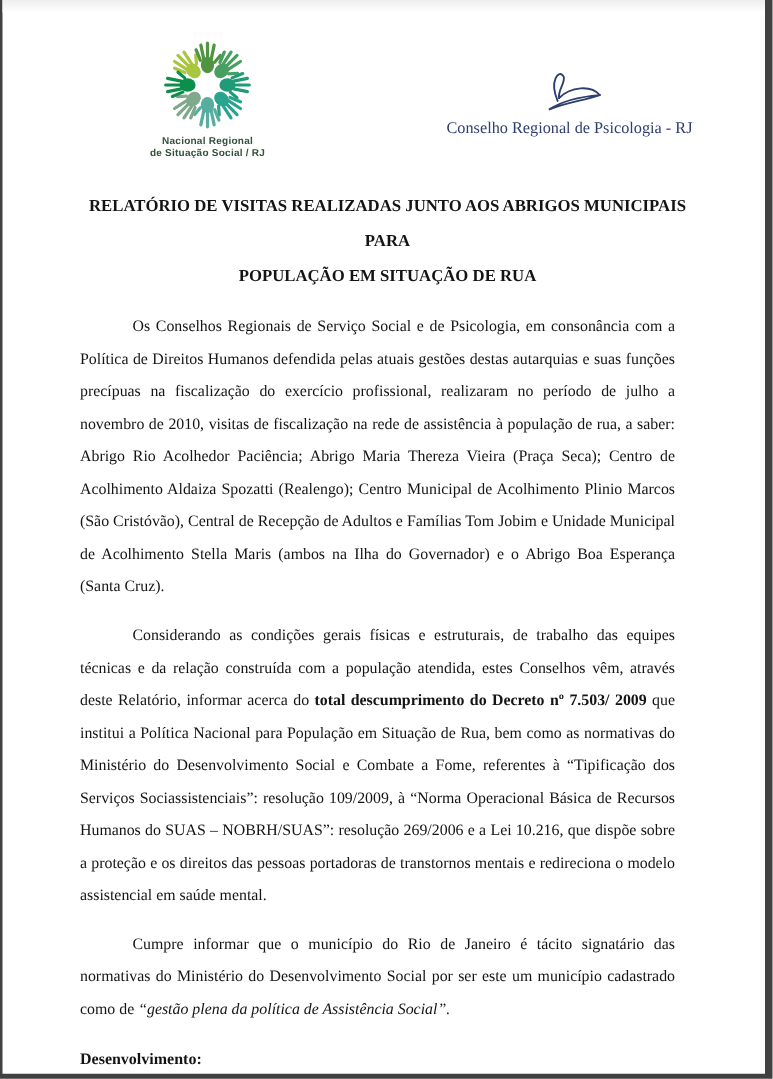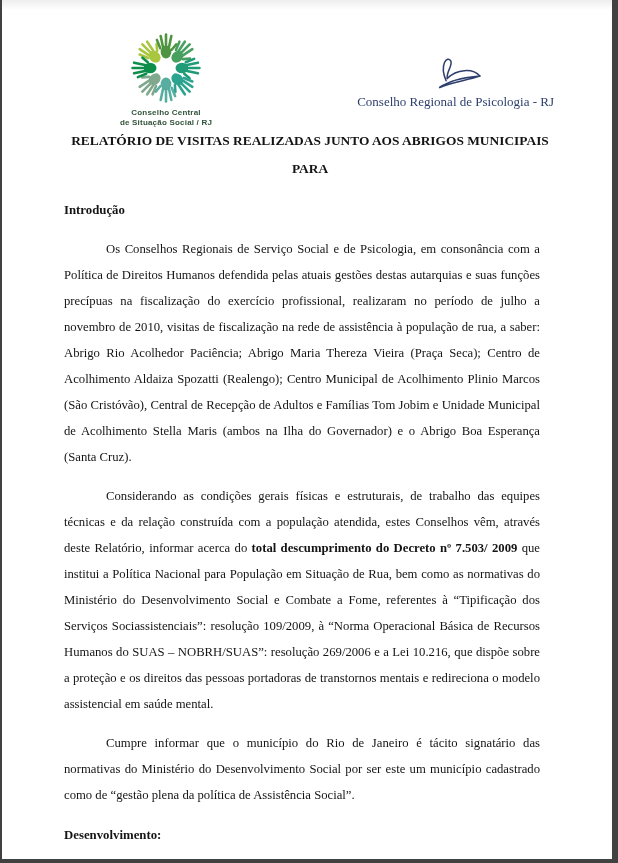--- a/index.html
+++ b/index.html
@@ -32,33 +32,34 @@
   .crss-caption {
     font-family:"Liberation Sans", sans-serif;
     font-weight:bold; font-size:8px; line-height:9.5px;
     color:#315239; letter-spacing:0.2px;
   }
   .crp-logo { text-align:center; margin-top:16px; padding-right:2px; }
   .bird-svg { width:64px; height:52px; display:block; margin:0 auto -4px auto; }
   .crp-caption { font-size:13px; color:#2e3f6e; }
   
   .doc-title {
+    margin-top:24px;
     text-align:center; font-weight:bold;
     font-size:13.4px; line-height:28px;
   }
   
   .heading { font-weight:bold; font-size:12.8px; line-height:26px; margin:14px 0 0 0; }
   .para {
     font-size:12.7px; line-height:26px;
     text-align:justify; text-indent:42px;
     margin:13px 16px 0 0;
   }
   .b  { font-weight:normal; }
   .bi { font-weight:bold; }
-  .i  { }
+  .i  { font-style:italic; }
 </style>
 </head>
 <body>
 
 <div class="page">
   <div class="content">
 
     <div class="logos">
 
       <div class="crss-logo">
@@ -78,43 +79,43 @@
           <use href="#hand" transform="rotate(-45)" color="#a8c63e"></use>
           <use href="#hand" transform="rotate(0)" color="#4f9440"></use>
           <use href="#hand" transform="rotate(45)" color="#47a05f"></use>
           <use href="#hand" transform="rotate(90)" color="#1f9c77"></use>
           <use href="#hand" transform="rotate(135)" color="#2aa38f"></use>
           <use href="#hand" transform="rotate(180)" color="#57ad9f"></use>
           <use href="#hand" transform="rotate(225)" color="#7fa88d"></use>
           <use href="#hand" transform="rotate(270)" color="#0c8f4b"></use>
         </svg>
         <div class="crss-caption">
-          <div>Conselho Central</div>
+          <div>Nacional Regional</div>
           <div>de Situação Social / RJ</div>
         </div>
       </div>
 
       <div class="crp-logo">
         <svg class="bird-svg" viewBox="0 0 110 70">
           <g stroke="#2e3f6e" stroke-width="2.6" fill="none" stroke-linecap="round">
             <path d="M38,50 C26,22 40,6 46,16 C50,24 38,34 40,46"></path>
             <path d="M40,46 C56,30 84,28 96,42"></path>
             <path d="M96,42 C72,50 50,52 26,62 C44,50 70,44 96,42"></path>
           </g>
         </svg>
         <div class="crp-caption">Conselho Regional de Psicologia - RJ</div>
       </div>
 
     </div>
 
     <div class="doc-title">
       <div>RELATÓRIO DE VISITAS REALIZADAS JUNTO AOS ABRIGOS MUNICIPAIS PARA</div>
+      <div>POPULAÇÃO EM SITUAÇÃO DE RUA</div>
     </div>
 
-    <div class="heading">Introdução</div>
 
     <p class="para">Os Conselhos Regionais de Serviço Social e de Psicologia, em consonância com a Política de Direitos Humanos defendida pelas atuais gestões destas autarquias e suas funções precípuas na fiscalização do exercício profissional, realizaram no período de julho a novembro de 2010, visitas de fiscalização na rede de assistência à população de rua, a saber: Abrigo Rio Acolhedor Paciência; Abrigo Maria Thereza Vieira (Praça Seca); Centro de Acolhimento Aldaiza Spozatti (Realengo); Centro Municipal de Acolhimento Plinio Marcos (São Cristóvão), Central de Recepção de Adultos e Famílias Tom Jobim e Unidade Municipal de Acolhimento Stella Maris (ambos na Ilha do Governador) e o Abrigo Boa Esperança (Santa Cruz).</p>
 
     <p class="para"><span>Considerando as condições gerais físicas e estruturais, de trabalho das equipes técnicas e da relação construída com a população atendida, estes Conselhos vêm, através deste Relatório, informar acerca do </span><span class="bi">total descumprimento do Decreto nº 7.503/ 2009</span><span> que institui a Política Nacional para População em Situação de Rua, bem como as normativas do Ministério do Desenvolvimento Social e Combate a Fome, referentes à “Tipificação dos Serviços Sociassistenciais”: </span><span class="b">resolução 109/2009,</span><span> à “Norma Operacional Básica de Recursos Humanos do SUAS – NOBRH/SUAS”: </span><span class="b">resolução 269/2006 e a Lei 10.216,</span><span> que dispõe sobre a proteção e os direitos das pessoas portadoras de transtornos mentais e redireciona o modelo assistencial em saúde mental.</span></p>
 
     <p class="para"><span>Cumpre informar que o município do Rio de Janeiro é tácito signatário das normativas do Ministério do Desenvolvimento Social por ser este um município cadastrado como de </span><span class="i">“gestão plena da política de Assistência Social”.</span></p>
 
     <div class="heading">Desenvolvimento:</div>
 
   </div>

